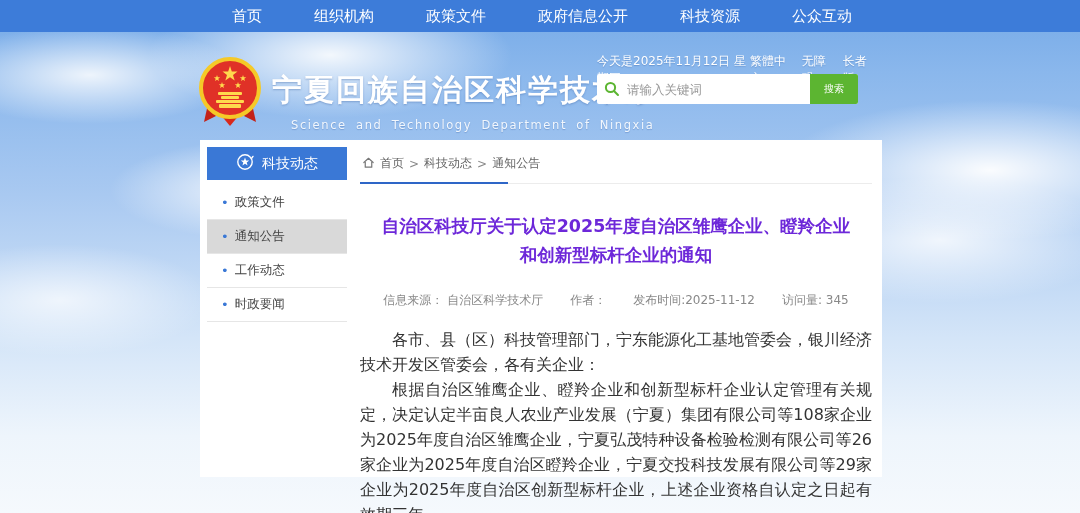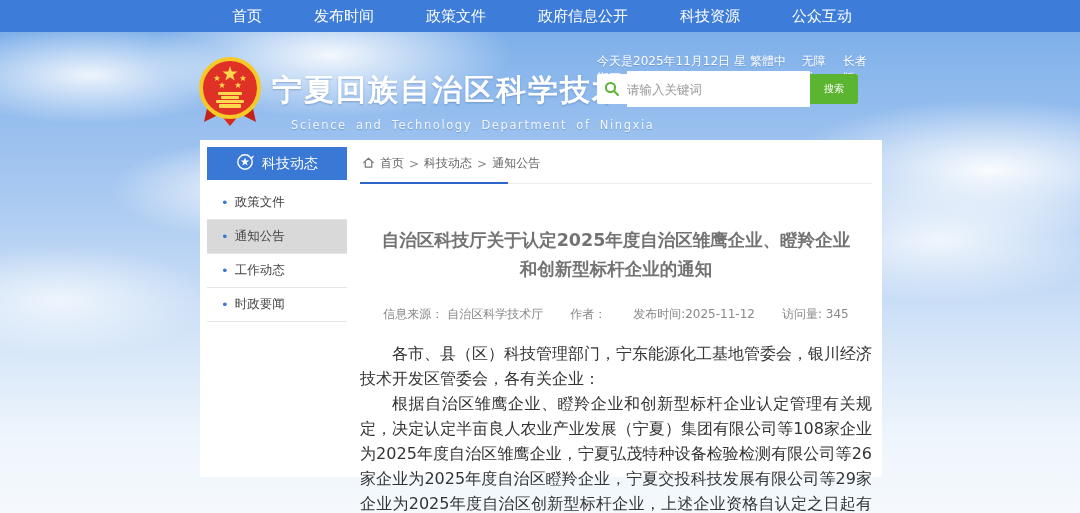--- a/index.html
+++ b/index.html
@@ -45,21 +45,21 @@
   }
   .topline .langs { display:flex; gap:10px; }
   .topline .lang-link { cursor:pointer; }
 
   .searchbar {
     position:absolute; left:597px; top:74px; width:261px; height:30px;
     background:#fff; border-radius:2px; display:flex; align-items:center;
   }
   .searchbar .mag { width:30px; height:30px; display:flex; align-items:center; justify-content:center; }
   .searchbar input {
-    flex:1; border:none; outline:none; font-size:12.5px; color:#333; height:36px;
+    flex:1; border:none; outline:none; font-size:12.5px; color:#333; height:28px;
     font-family:"DejaVu Sans","Liberation Sans",sans-serif;
   }
   .searchbar input::placeholder { color:#999; }
   .search-btn {
     width:48px; height:30px; background:#5cb531; color:#fff; border:none;
     font-size:10px; cursor:pointer; border-radius:0 2px 2px 0;
     font-family:"DejaVu Sans","Liberation Sans",sans-serif;
   }
 
   
@@ -89,36 +89,36 @@
     display:flex; align-items:center; gap:5px; font-size:12px; color:#666;
     padding:8px 0 11px 2px; border-bottom:1px solid #ececec; position:relative;
   }
   .breadcrumb::after {
     content:""; position:absolute; left:0; bottom:-1px; width:148px; height:2px; background:#2e66c7;
   }
   .breadcrumb .crumb { cursor:pointer; }
   .breadcrumb .sep { color:#888; }
 
   .art-title {
-    margin-top:42px; text-align:center; font-size:17.5px; font-weight:bold;
-    color:#737373; line-height:29px;
+    margin-top:28px; text-align:center; font-size:17.5px; font-weight:bold;
+    color:#6d28d9; line-height:29px;
   }
   .art-meta {
     margin-top:22px; text-align:center; font-size:12px; color:#888;
     display:flex; justify-content:center; gap:27px; flex-wrap:nowrap; white-space:nowrap;
   }
   .art-body { margin-top:18px; font-size:16px; color:#333; line-height:25px; text-align:justify; }
   .art-body p { text-indent:2em; margin:0; }
 </style>
 </head>
 <body>
 
 <div class="topnav">
   <span class="nav-item">首页</span>
-  <span class="nav-item">发布时间</span>
+  <span class="nav-item">组织机构</span>
   <span class="nav-item">政策文件</span>
   <span class="nav-item">政府信息公开</span>
   <span class="nav-item">科技资源</span>
   <span class="nav-item">公众互动</span>
 </div>
 
 <div class="emblem">
   <svg width="64" height="72" viewBox="0 0 64 72">
     <path d="M10 48 L6 66 L18 60 Z" fill="#c32218"></path>
     <path d="M54 48 L58 66 L46 60 Z" fill="#c32218"></path>

